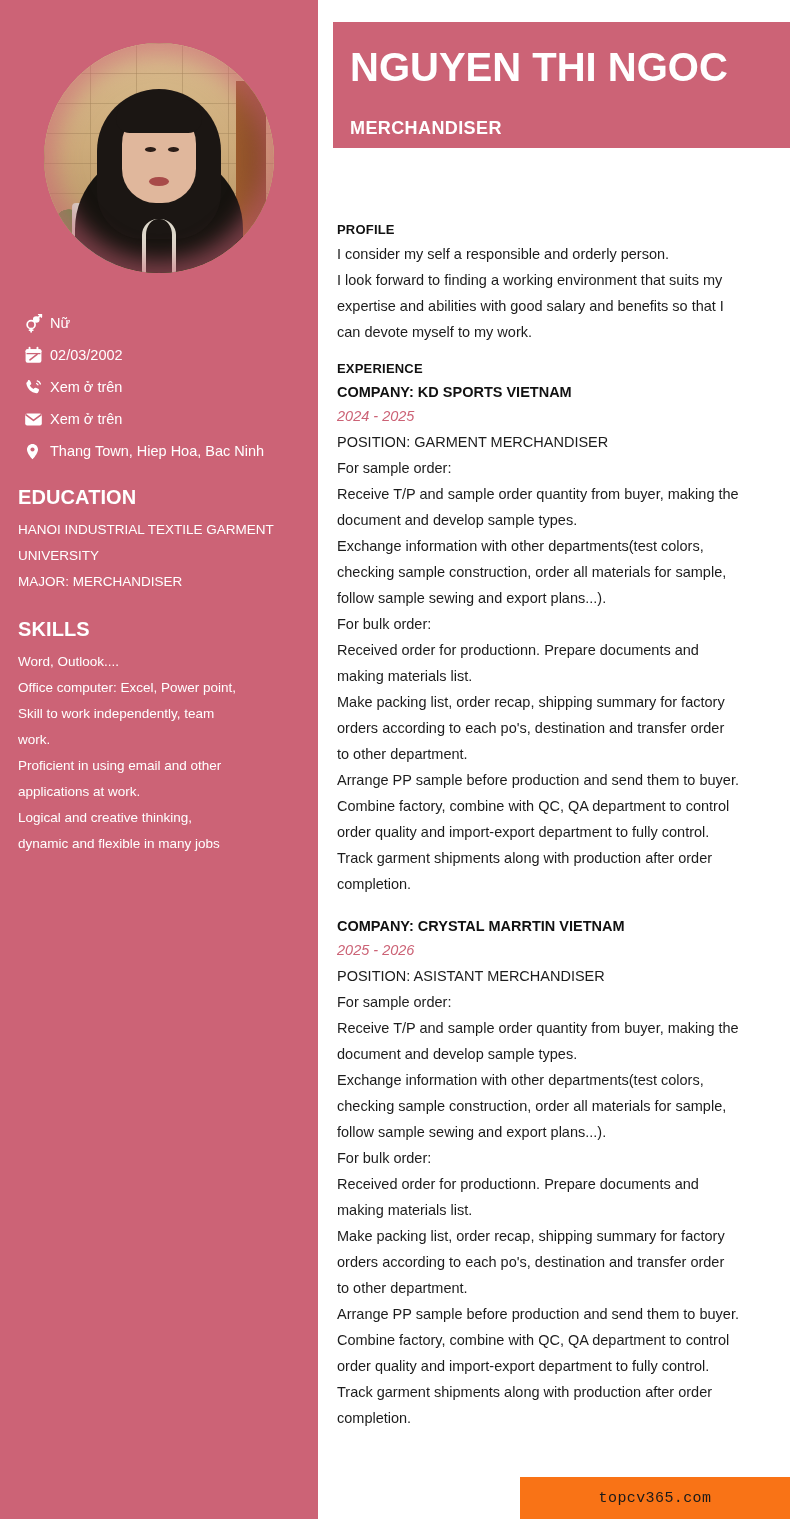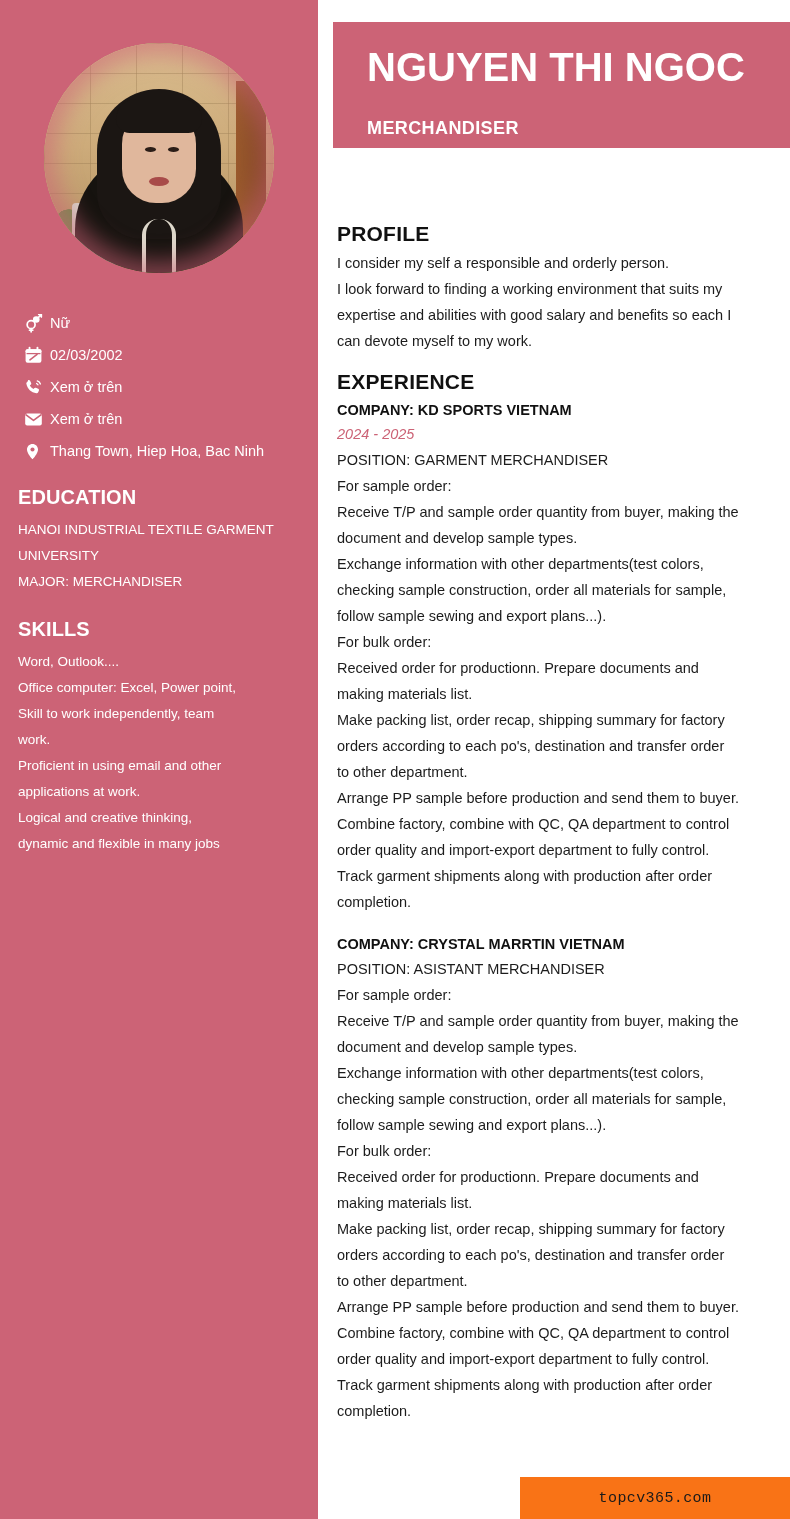--- a/index.html
+++ b/index.html
@@ -217,21 +217,21 @@
     height: 1519px;
   }
 
   .header-band {
     position: absolute;
     left: 0;
     top: 22px;
     width: 457px;
     height: 126px;
     background: #cc6376;
-    padding: 22px 0 0 34px;
+    padding: 22px 0 0 17px;
   }
   .header-name {
     font-size: 40px;
     font-weight: bold;
     color: #ffffff;
     letter-spacing: 0px;
     line-height: 46px;
     white-space: nowrap;
   }
   .header-role {
@@ -243,21 +243,21 @@
   }
 
   .main-body {
     position: absolute;
     left: 4px;
     top: 222px;
     width: 450px;
   }
 
   .main-heading {
-    font-size: 21px;
+    font-size: 13px;
     font-weight: bold;
     color: #111111;
     letter-spacing: .2px;
     margin-bottom: 4px;
   }
   .body-line {
     font-size: 14.5px;
     line-height: 26px;
     color: #1c1c1c;
   }
@@ -407,21 +407,21 @@
       <div class="header-name">NGUYEN THI NGOC</div>
       <div class="header-role">MERCHANDISER</div>
     </div>
 
     <div class="main-body">
 
       <section>
         <div class="main-heading">PROFILE</div>
         <div class="body-line">I consider my self a responsible and orderly person.</div>
         <div class="body-line">I look forward to finding a working environment that suits my</div>
-        <div class="body-line">expertise and abilities with good salary and benefits so each I</div>
+        <div class="body-line">expertise and abilities with good salary and benefits so that I</div>
         <div class="body-line">can devote myself to my work.</div>
       </section>
 
       <div class="section-gap"></div>
 
       <section>
         <div class="main-heading">EXPERIENCE</div>
 
         <div>
           <div class="job-company">COMPANY: KD SPORTS VIETNAM</div>
@@ -443,20 +443,21 @@
           <div class="body-line">Combine factory, combine with QC, QA department to control</div>
           <div class="body-line">order quality and import-export department to fully control.</div>
           <div class="body-line">Track garment shipments along with production after order</div>
           <div class="body-line">completion.</div>
         </div>
 
         <div class="job-gap"></div>
 
         <div>
           <div class="job-company">COMPANY: CRYSTAL MARRTIN VIETNAM</div>
+          <div class="job-years">2025 - 2026</div>
           <div class="body-line">POSITION: ASISTANT MERCHANDISER</div>
           <div class="body-line">For sample order:</div>
           <div class="body-line">Receive T/P and sample order quantity from buyer, making the</div>
           <div class="body-line">document and develop sample types.</div>
           <div class="body-line">Exchange information with other departments(test colors,</div>
           <div class="body-line">checking sample construction, order all materials for sample,</div>
           <div class="body-line">follow sample sewing and export plans...).</div>
           <div class="body-line">For bulk order:</div>
           <div class="body-line">Received order for productionn. Prepare documents and</div>
           <div class="body-line">making materials list.</div>

